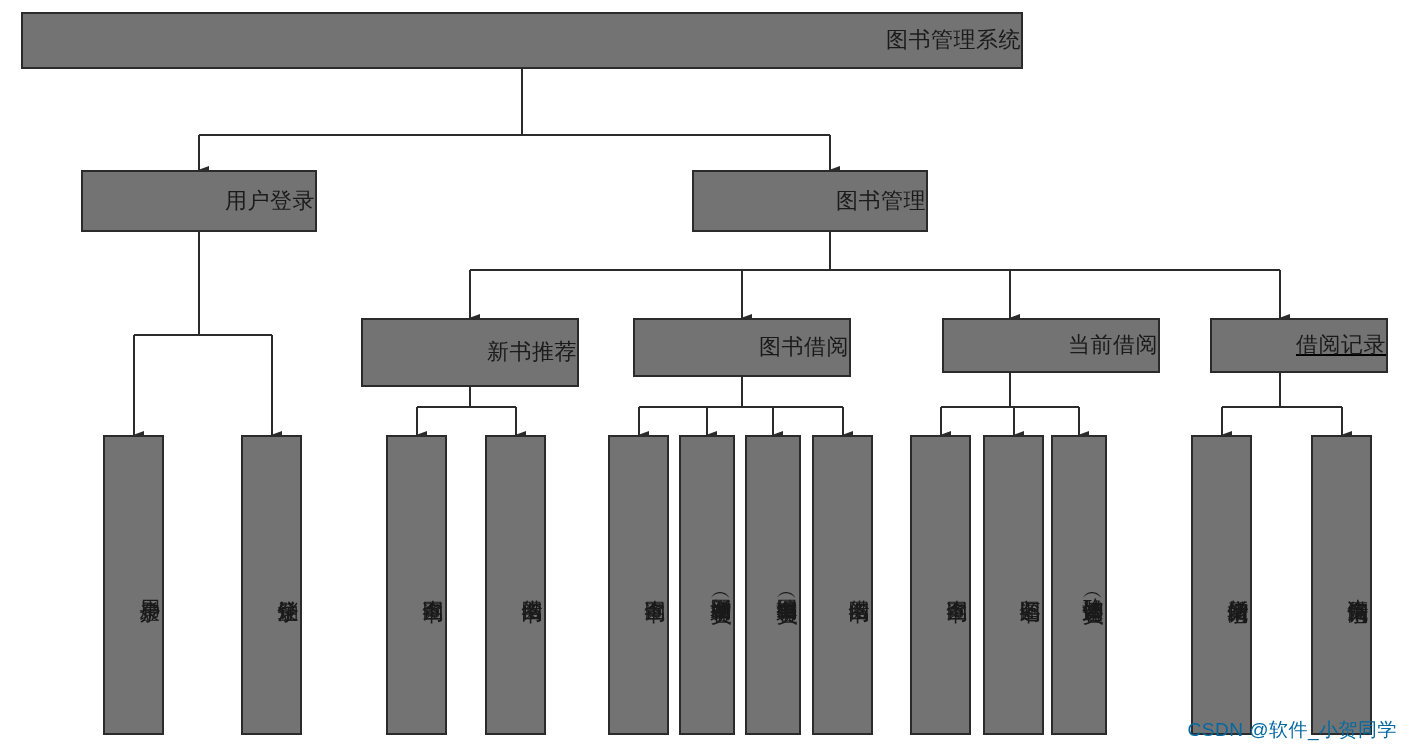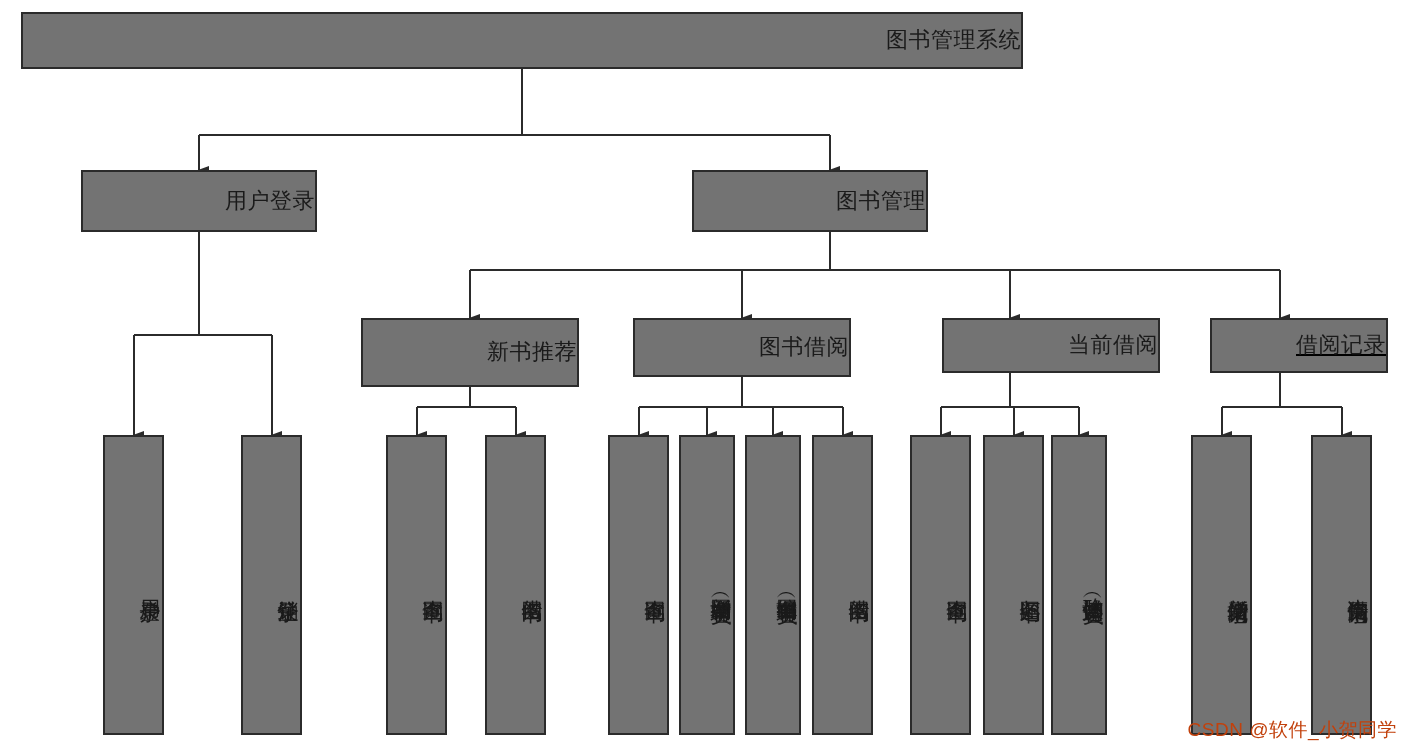--- a/index.html
+++ b/index.html
@@ -54,21 +54,21 @@
     top: 0;
     width: 1405px;
     height: 747px;
     pointer-events: none;
   }
   .watermark {
     position: absolute;
     right: 8px;
     bottom: 4px;
     font-size: 19px;
-    color: #c2410c;
+    color: #0369a1;
     white-space: nowrap;
     letter-spacing: 0.5px;
   }
 </style>
 </head>
 <body>
 
 <div id="diagram-root">
   <svg class="connector-layer" id="connector-layer" viewBox="0 0 1405 747" width="1405" height="747" xmlns="http://www.w3.org/2000/svg">
       <defs>

